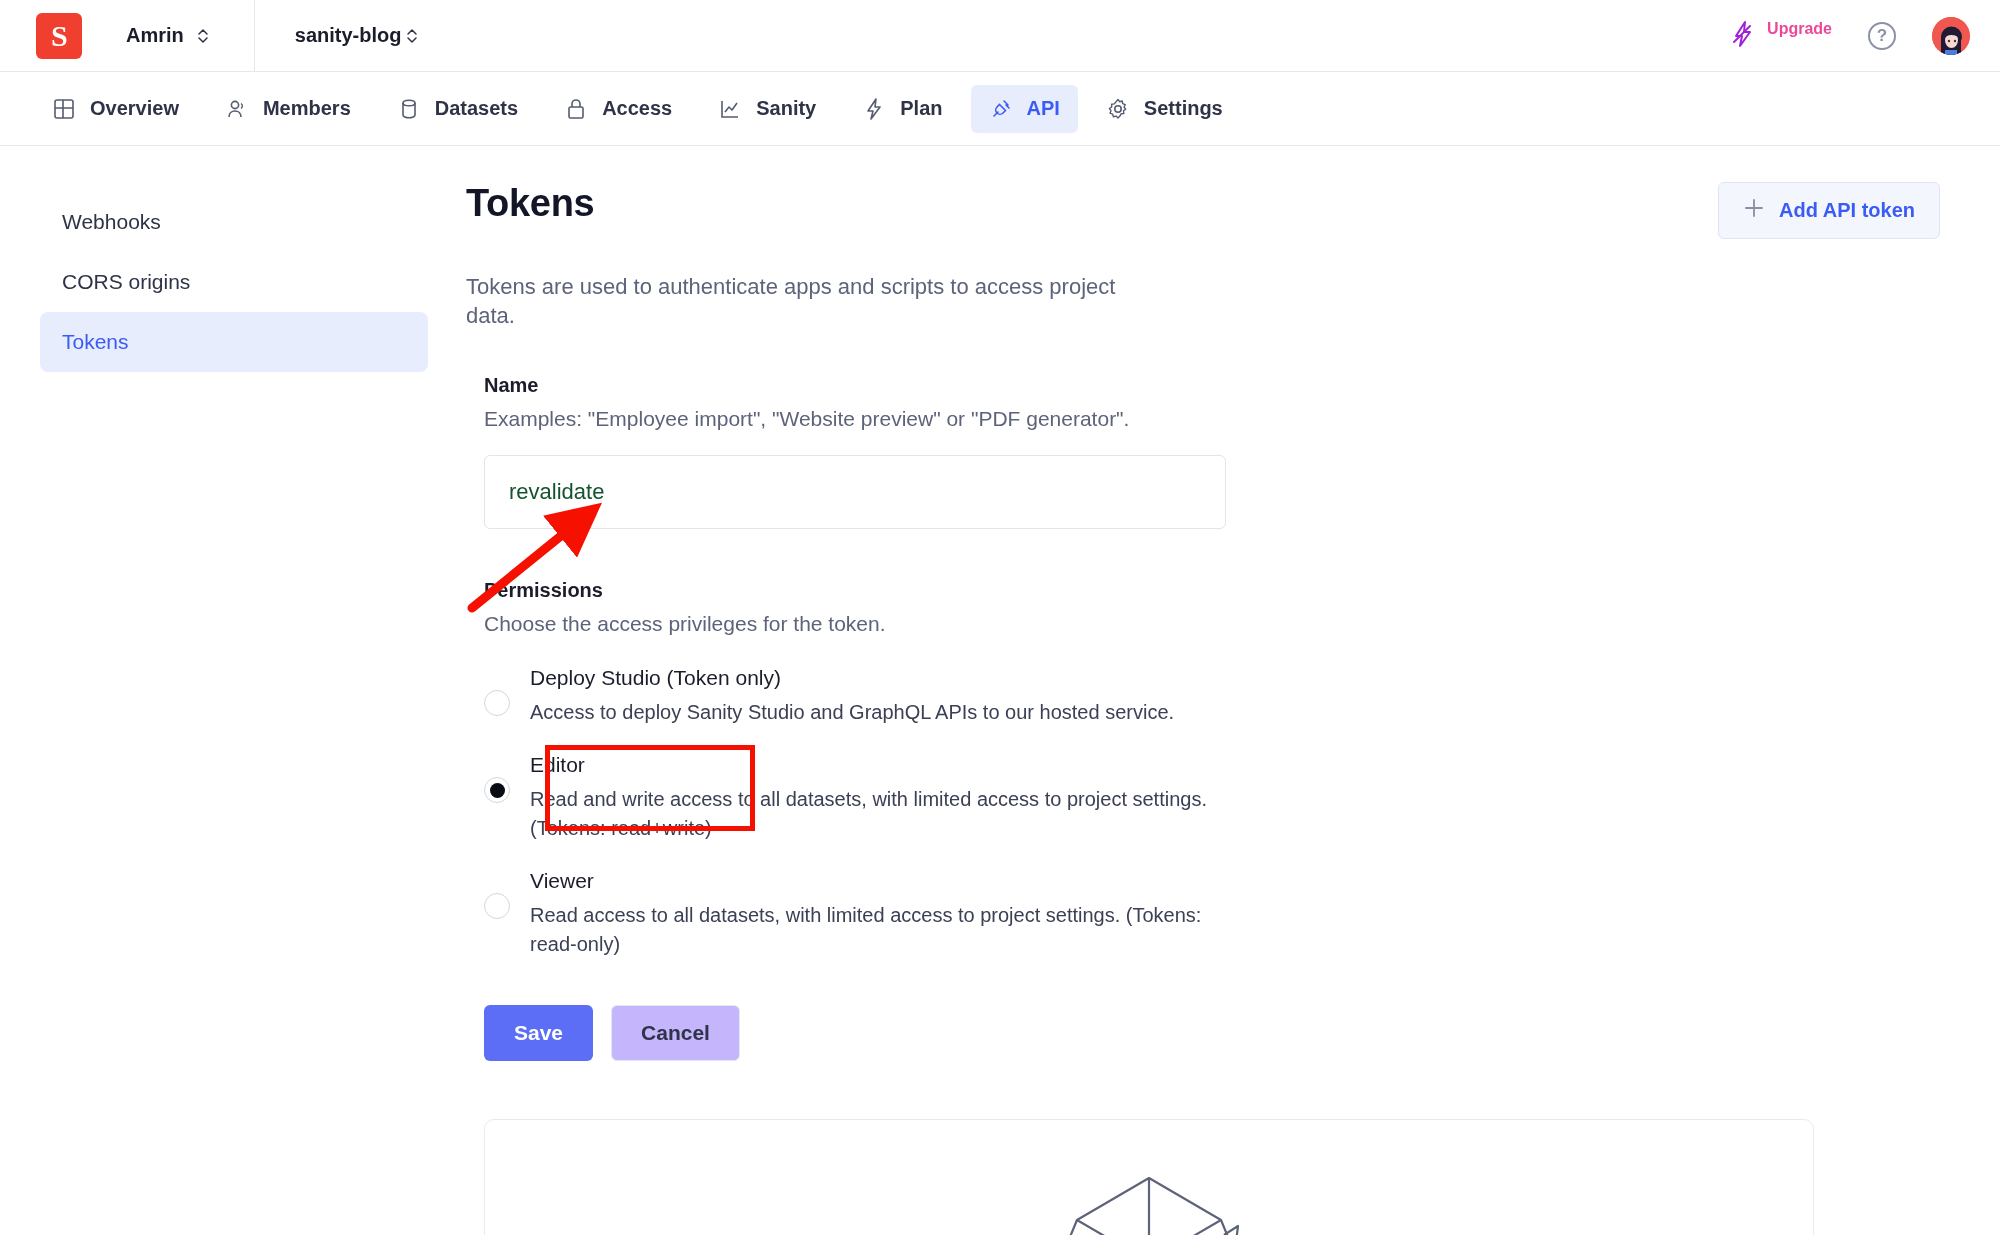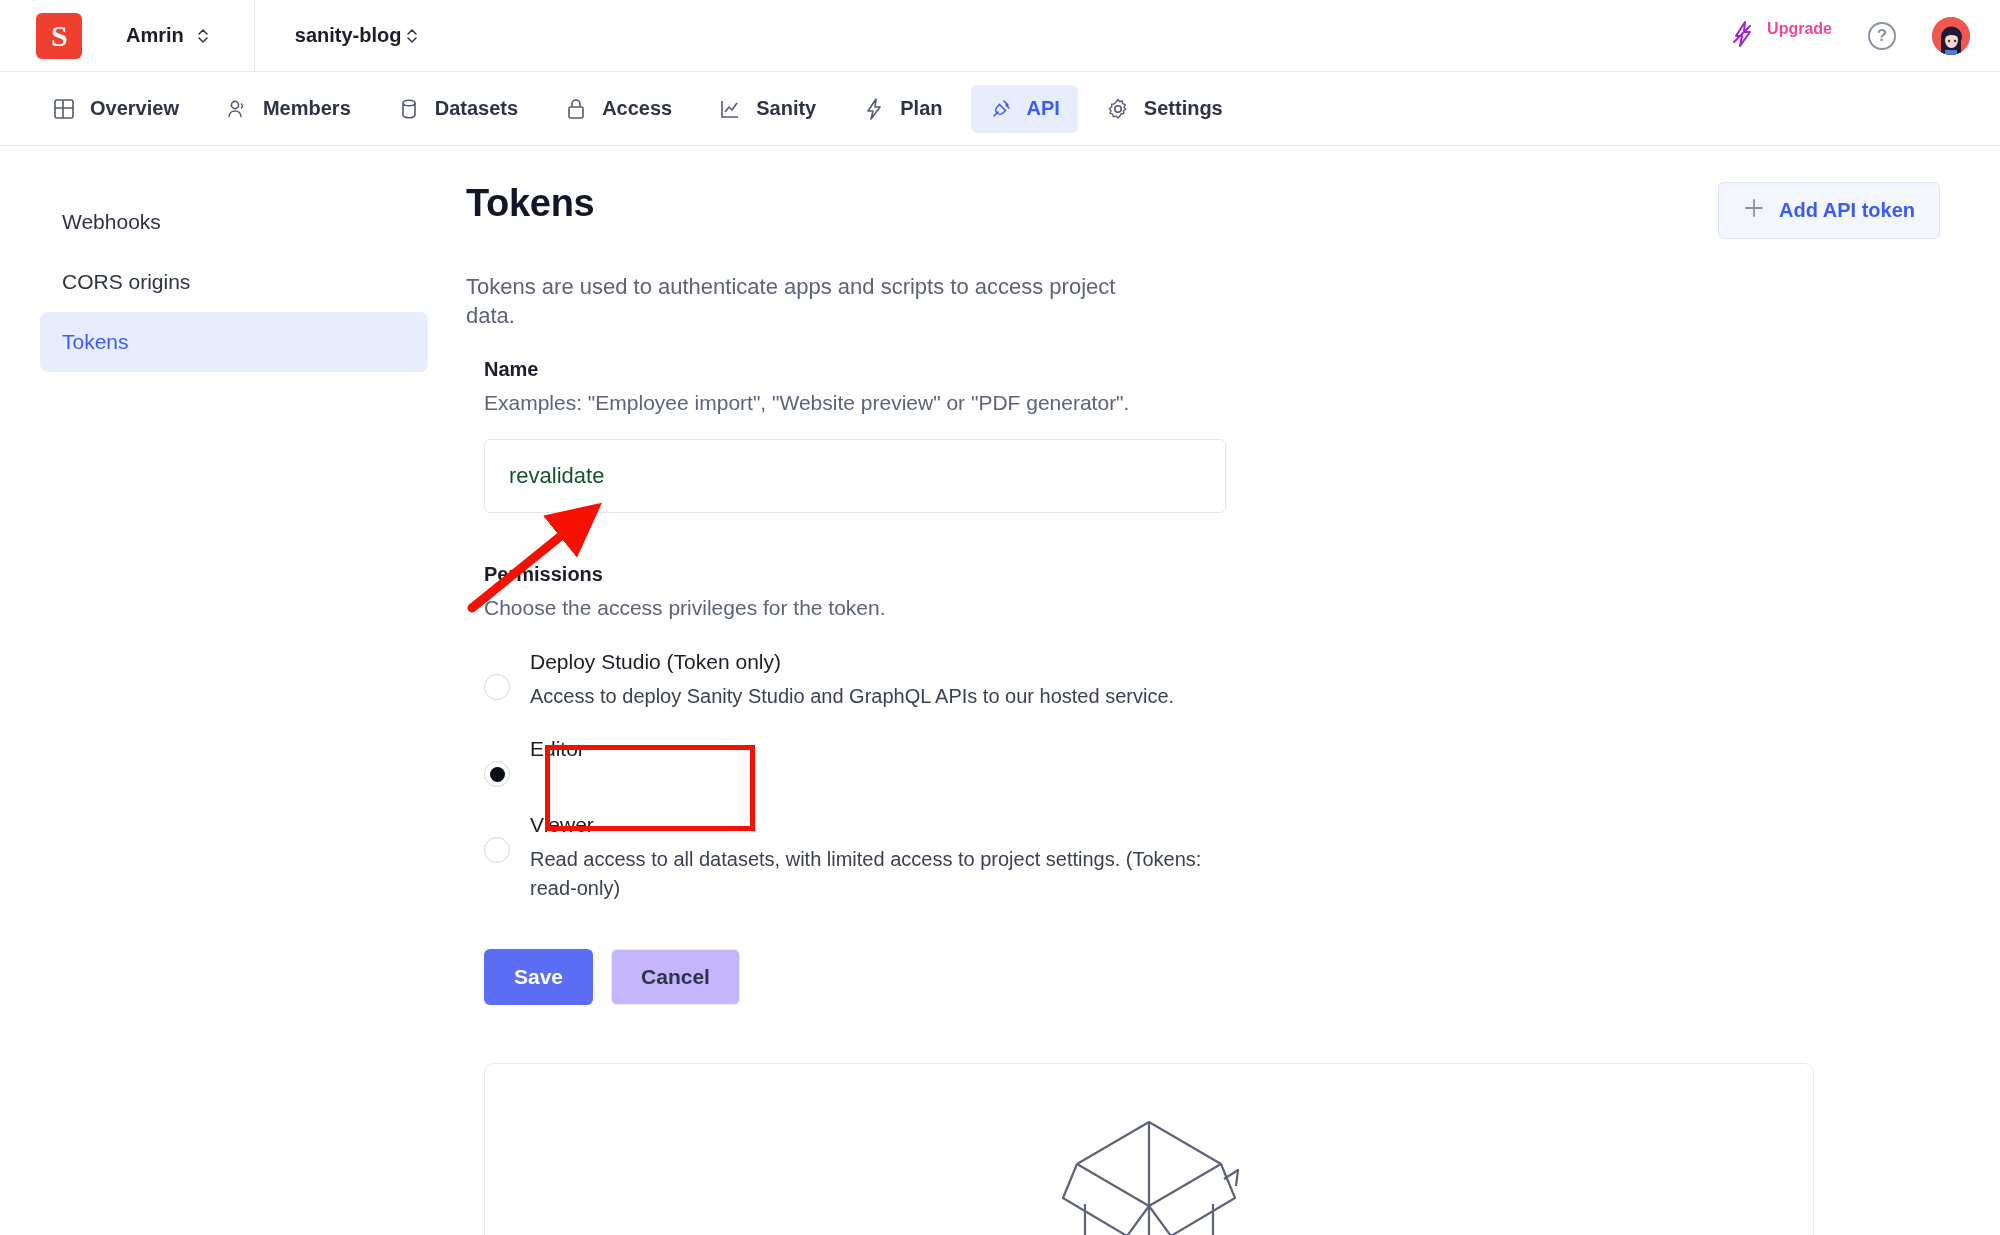--- a/index.html
+++ b/index.html
@@ -128,21 +128,21 @@
     padding: 14px 24px;
     border-radius: 6px;
     cursor: pointer;
   }
   .page-desc {
     margin-top: 34px;
     font-size: 22px; color: #5d637a; line-height: 1.3;
     max-width: 660px;
   }
 
-  .form { margin-left: 18px; margin-top: 28px; }
+  .form { margin-left: 18px; margin-top: 44px; }
   .field-label { font-size: 20px; font-weight: 700; color: #1b1d2b; }
   .field-hint { margin-top: 10px; font-size: 21px; color: #5d637a; }
   .name-input {
     margin-top: 24px;
     width: 742px; height: 74px;
     border: 1px solid #e3e5ed;
     border-radius: 6px;
     font-size: 22px; color: #14532d;
     padding: 0 24px;
     font-family: "Liberation Sans", sans-serif;
@@ -381,20 +381,21 @@
             <div>
               <div class="perm-title">Deploy Studio (Token only)</div>
               <div class="perm-desc">Access to deploy Sanity Studio and GraphQL APIs to our hosted service.</div>
             </div>
           </div>
 
           <div class="perm-row">
             <div class="radio checked"></div>
             <div>
               <div class="perm-title">Editor</div>
+              <div class="perm-desc">Read and write access to all datasets, with limited access to project settings. (Tokens: read+write)</div>
             </div>
           </div>
 
           <div class="perm-row">
             <div class="radio"></div>
             <div>
               <div class="perm-title">Viewer</div>
               <div class="perm-desc">Read access to all datasets, with limited access to project settings. (Tokens: read-only)</div>
             </div>
           </div>

